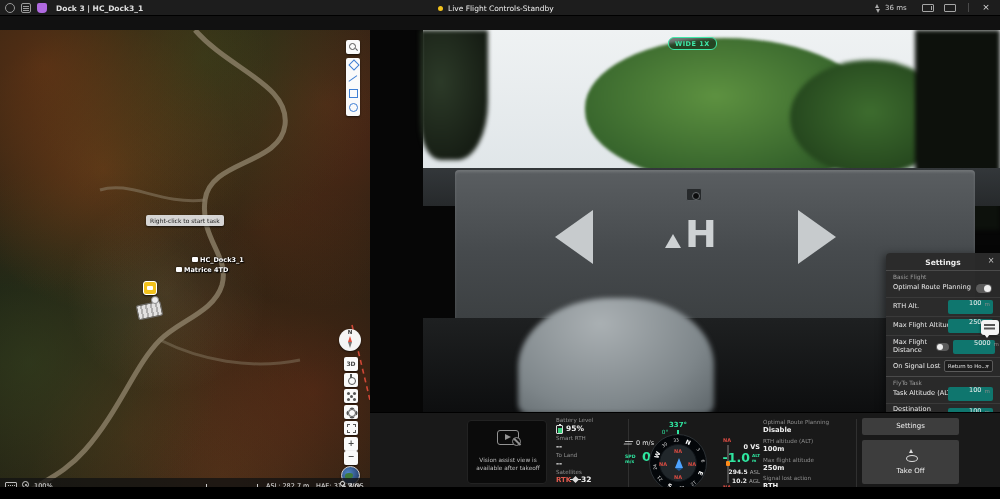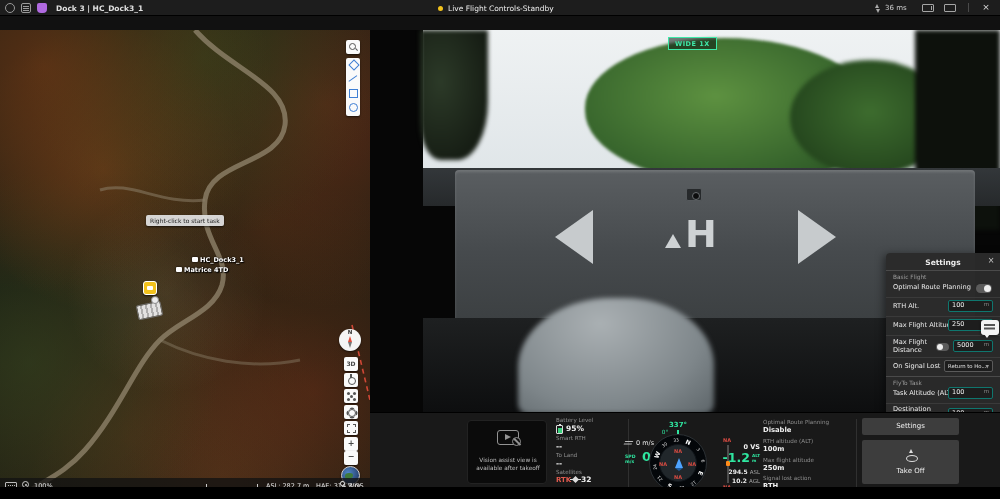--- a/index.html
+++ b/index.html
@@ -117,31 +117,31 @@
   #v-plate{left:268px;top:288px;width:72px;height:5px;background:#9ba1a4;opacity:.55;border-radius:1px;}
   #v-bed{left:53px;top:288px;width:577px;height:94px;background:linear-gradient(180deg,#1e2021,#0d0e0f);}
   #v-seat{left:148px;top:268px;width:196px;height:116px;background:radial-gradient(ellipse at 42% 22%,#aab0b3,#7e868a 65%,#5c6468);border-radius:48% 46% 10px 10px/60% 58% 10px 10px;filter:blur(2.5px);}
   #v-blob-r{left:555px;top:298px;width:75px;height:84px;background:#0a0b0b;filter:blur(3px);}
   #v-header{left:370px;top:16px;width:630px;height:14px;background:#0a0a0a;}
   #v-header-gray{position:absolute;left:50px;top:0;width:538px;height:14px;background:rgba(168,170,171,.92);}
   #v-cam-box{position:absolute;left:3px;top:1.5px;width:13px;height:11px;background:#303030;border-radius:1px;}
   #v-cam-box::before{content:"";position:absolute;left:2.5px;top:3px;width:6px;height:5px;border:1px solid #ddd;border-radius:1px;}
   #v-cam-box::after{content:"";position:absolute;left:9.5px;top:4.5px;border-top:2px solid transparent;border-bottom:2px solid transparent;border-right:2.5px solid #ddd;}
   #v-title{position:absolute;left:20px;top:3.5px;font-size:7px;color:#fff;text-shadow:0 0 2px rgba(0,0,0,.8);}
-  #v-wide{left:668px;top:37px;padding:1.5px 6px;border:1px solid #3fe8a8;border-radius:0;color:#3fe8a8;font-size:6.5px;font-weight:bold;background:rgba(12,30,22,.55);letter-spacing:.5px;}
+  #v-wide{left:668px;top:37px;padding:1.5px 6px;border:1px solid #3fe8a8;border-radius:6px;color:#3fe8a8;font-size:6.5px;font-weight:bold;background:rgba(12,30,22,.55);letter-spacing:.5px;}
 
   
   #sp{left:886px;top:253px;width:114px;height:167px;background:rgba(42,42,42,.97);border-radius:4px 0 0 4px;box-shadow:-2px 2px 8px rgba(0,0,0,.5);color:#ededed;}
   #sp-title{left:0;top:5px;width:114px;text-align:center;font-size:7.5px;font-weight:bold;}
   #sp-close{left:100px;top:3px;font-size:8px;color:#c9c9c9;width:10px;text-align:center;}
   #sp-hr1{left:0;top:17px;width:114px;height:1px;background:#4a4a4a;}
   .sp-sec{position:absolute;left:7px;font-size:5.8px;color:#9b9b9b;}
   #sp-sec1{top:21px;}
   .sp-label{position:absolute;left:7px;font-size:6.6px;color:#ececec;}
-  .sp-input{position:absolute;background:#1d1d1d;border:1px solid #0f766e;border-radius:2px;height:12px;display:flex;align-items:flex-start;justify-content:space-between;padding:0 3px;}
+  .sp-input{position:absolute;background:#1d1d1d;border:7px solid #0f766e;border-radius:2px;height:12px;display:flex;align-items:flex-end;justify-content:space-between;padding:0 14px;}
   .sp-val{font-size:6.5px;color:#f2f2f2;}
   .sp-unit{font-size:5.5px;color:#8b8b8b;margin-left:3px;}
   .toggle{position:absolute;width:16px;height:9px;background:#5b5b5b;border-radius:5px;}
   .toggle .knob{position:absolute;top:1px;width:7px;height:7px;background:#efefef;border-radius:50%;}
   .knob.right{right:1px;} .knob.left{left:1px;}
   #sp-row1-label{top:30px;} #sp-toggle1{left:90px;top:31px;}
   #sp-hr2{left:0;top:44px;width:114px;height:1px;background:#3a3a3a;}
   #sp-rth-label{top:49px;} #sp-rth-input{left:62px;top:47px;width:45px;}
   #sp-hr3{left:0;top:63px;width:114px;height:1px;background:#3a3a3a;}
   #sp-maxalt-label{top:68px;} #sp-maxalt-input{left:62px;top:66px;width:45px;}
@@ -442,21 +442,21 @@
 
     <div id="gauge" class="abs">
       <div id="gauge-na-t">NA</div>
       <div id="gauge-track"></div>
       <div id="gauge-seg"></div>
       <div id="gauge-na-b">NA</div>
     </div>
 
     <div id="vs-row" class="abs">0 VS</div>
     <div id="alt-row" class="abs">
-      <div id="alt-val">-1.2</div>
+      <div id="alt-val">-1.0</div>
       <div id="alt-lbls"><span>ALT</span><br><span>m</span></div>
     </div>
     <div id="asl-row" class="abs"><span>294.5</span> <span class="dimlbl">ASL</span></div>
     <div id="agl-row" class="abs"><span>10.2</span> <span class="dimlbl">AGL</span></div>
     <div id="home-dist" class="abs"><span id="home-ic"></span><span>0 m</span></div>
 
     <div id="fi-l0" class="fi-label">Optimal Route Planning</div>
     <div id="fi-v0" class="fi-value">Disable</div>
     <div id="fi-l1" class="fi-label">RTH altitude (ALT)</div>
     <div id="fi-v1" class="fi-value">100m</div>

